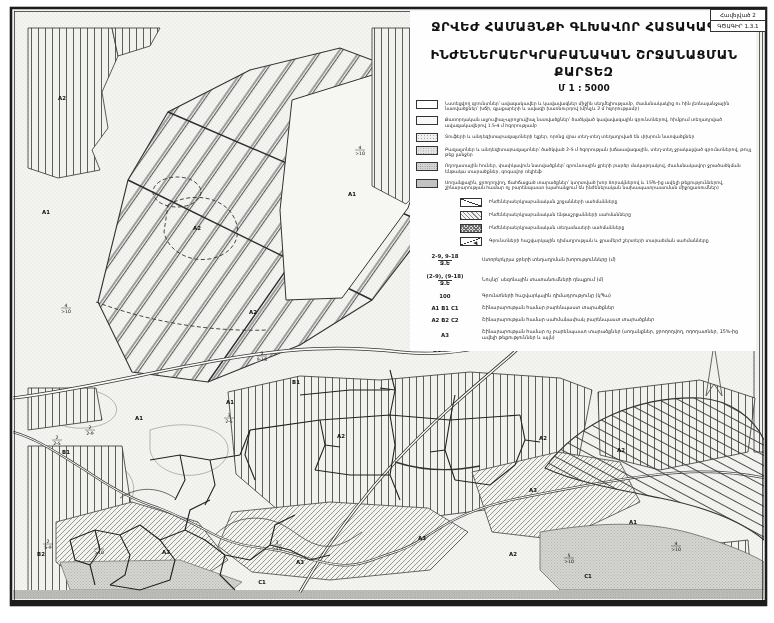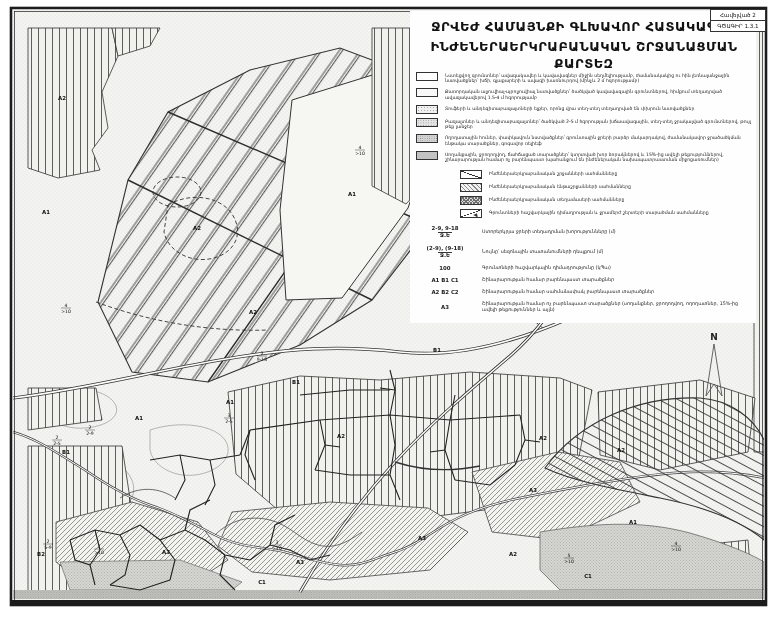--- a/index.html
+++ b/index.html
@@ -267,21 +267,22 @@
         </g>
     </g>
 
     <rect x="11" y="8" width="755" height="597" fill="none" stroke="#1c1c1c" stroke-width="2.6"></rect>
     <rect x="14.5" y="11.5" width="748" height="590" fill="none" stroke="#1c1c1c" stroke-width="0.7"></rect>
     <rect x="11" y="600" width="755" height="5" fill="#1c1c1c"></rect>
   </svg>
 
   <div class="legend">
     <div class="title">ՋՐՎԵԺ ՀԱՄԱՅՆՔԻ ԳԼԽԱՎՈՐ ՀԱՏԱԿԱԳԻԾ</div>
-    <div class="title" style="margin-top:4px">ԻՆԺԵՆԵՐԱԵՐԿՐԱԲԱՆԱԿԱՆ ՇՐՋԱՆԱՑՄԱՆ ՔԱՐՏԵԶ</div>
+    <div class="title" style="margin-top:12px">ԻՆԺԵՆԵՐԱԵՐԿՐԱԲԱՆԱԿԱՆ ՇՐՋԱՆԱՑՄԱՆ ՔԱՐՏԵԶ</div>
+    <div class="scale">Մ 1 : 5000</div>
     <div>
         <div class="lrow">
           <div class="sw sw-z1"></div>
           <div class="txt">Նստեցվող գրունտներ՝ ավազակավեր և կավավազներ միջին սեղմելիությամբ, ժամանակակից ու հին լեռնալանջային նստվածքներ՝ խճի, գլաքարերի և ավազի խառնուրդով (մինչև 2 մ հզորությամբ)</div>
         </div>
         <div class="lrow">
           <div class="sw sw-z2"></div>
           <div class="txt">Քառորդական ալյուվիալ-պրոլյուվիալ նստվածքներ՝ ծածկված կավավազային գրունտներով, հիմքում տեղադրված ավազակավերով 1.5-4 մ հզորությամբ</div>
         </div>
         <div class="lrow">

